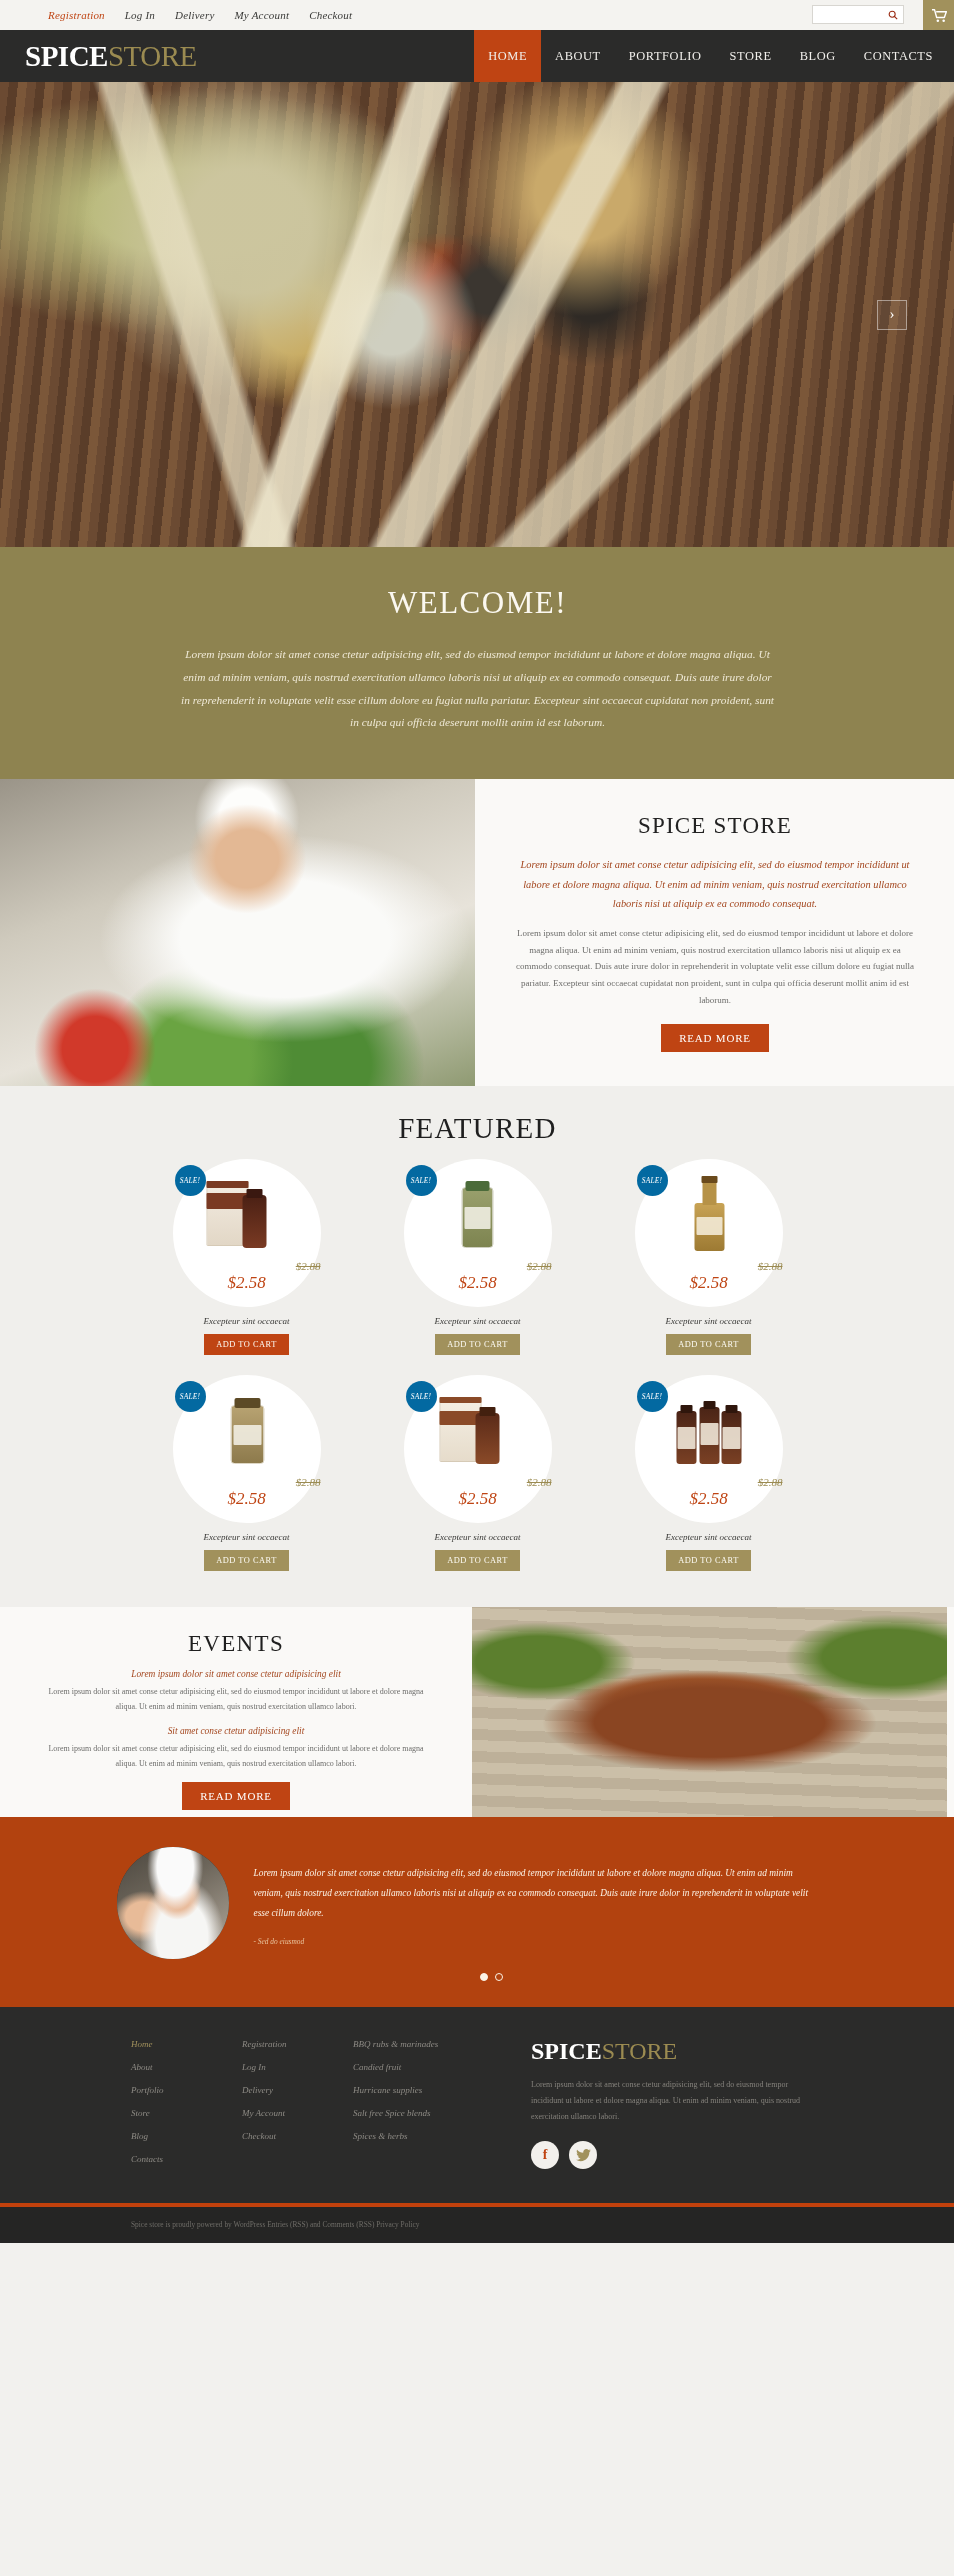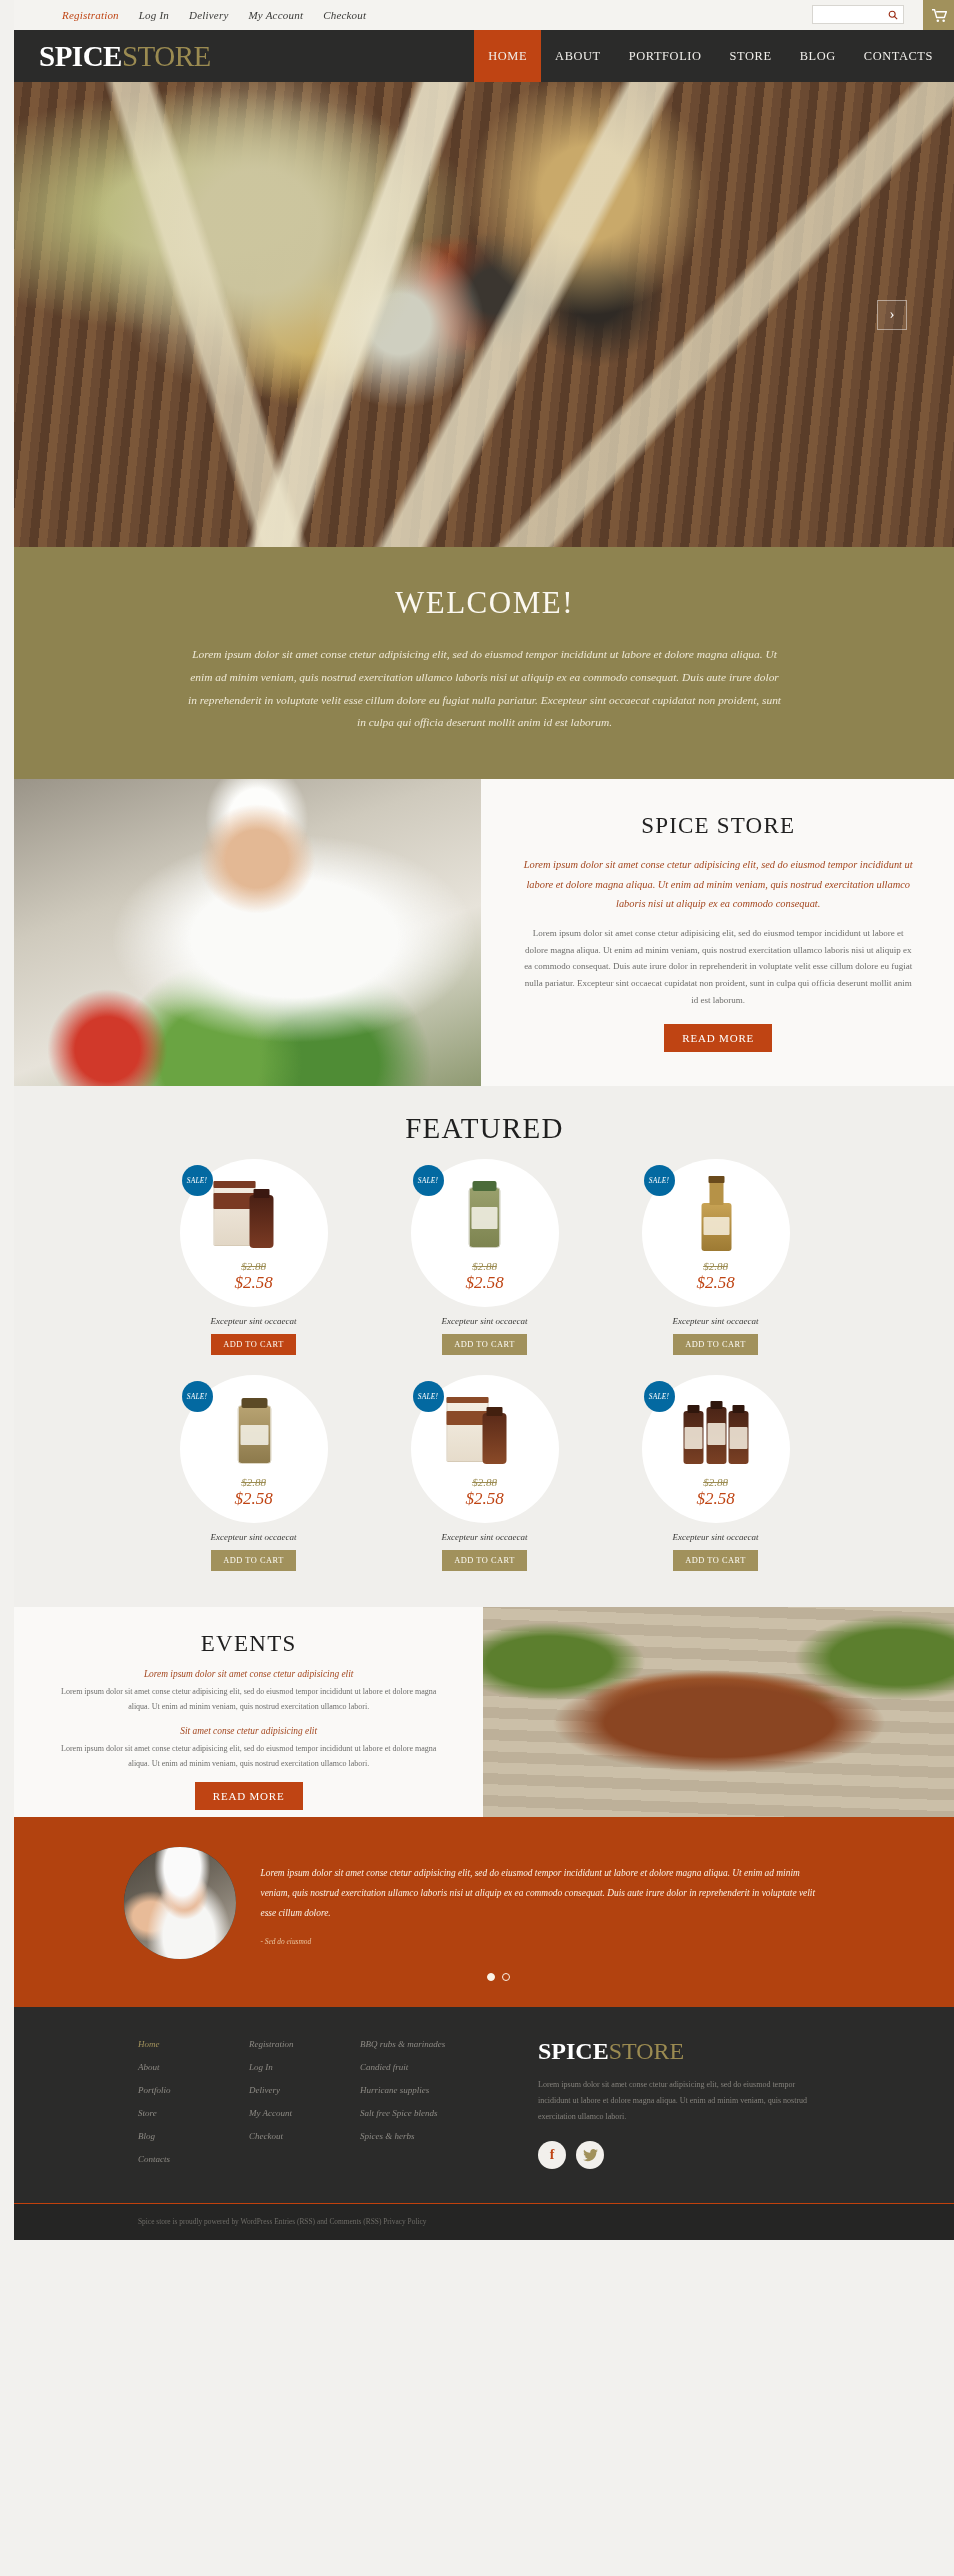--- a/index.html
+++ b/index.html
@@ -3,21 +3,21 @@
 <meta charset="utf-8">
 <style>
   * { box-sizing: border-box; margin: 0; padding: 0; }
   body {
     width: 955px;
     font-family: "Liberation Serif", serif;
     background: #f2f1ee;
     color: #333;
     -webkit-font-smoothing: antialiased;
   }
-  .page { width: 955px; overflow: hidden; position: relative; padding-left: 14px; }
+  .page { width: 955px; overflow: hidden; position: relative; }
 
   
   .topbar {
     height: 30px;
     background: #f4f3f0;
     display: flex;
     align-items: center;
     position: relative;
   }
   .topbar-links { display: flex; gap: 20px; margin-left: 48px; }
@@ -216,20 +216,21 @@
     z-index: 3;
     font-family: "Liberation Serif", serif;
   }
   .prod-photo { position: absolute; top: 14px; left: 50%; transform: translateX(-50%); width: 93px; height: 85px; }
   .bx { position: absolute; border-radius: 1px; }
   .prices { position: absolute; bottom: 14px; left: 0; right: 0; }
   .price-old {
     display: block; color: #9b8b51; font-style: italic;
     font-size: 11px; text-decoration: line-through; line-height: 1;
     font-family: "Liberation Serif", serif;
+    text-align: right;
   }
   .price-new {
     display: block; color: #bf4413; font-style: italic;
     font-size: 17px; line-height: 1.25;
     font-family: "Liberation Serif", serif;
   }
   .prod-cap {
     font-style: italic; font-size: 9px; color: #3a3a38;
     margin: 9px 0 7px;
     font-family: "Liberation Serif", serif;
@@ -338,21 +339,21 @@
   .socials { display: flex; gap: 10px; }
   .soc {
     width: 28px; height: 28px; border-radius: 50%;
     background: #f2f0ec; display: flex; align-items: center; justify-content: center;
     cursor: pointer; font-weight: bold; font-size: 14px;
     font-family: "Liberation Serif", serif;
   }
   .soc.fb { color: #bf4413; }
   .soc.tw { color: #a1915c; }
   .copyright {
-    background: #252524; border-top: 1px solid #c2410c;
+    background: #252524; border-top: 4px solid #c2410c;
     padding: 13px 0 14px;
   }
   .copyright p {
     width: 693px; margin: 0 auto;
     color: #6e6c67; font-size: 7.4px;
     font-family: "Liberation Serif", serif;
   }
 </style>
 </head>
 <body>

